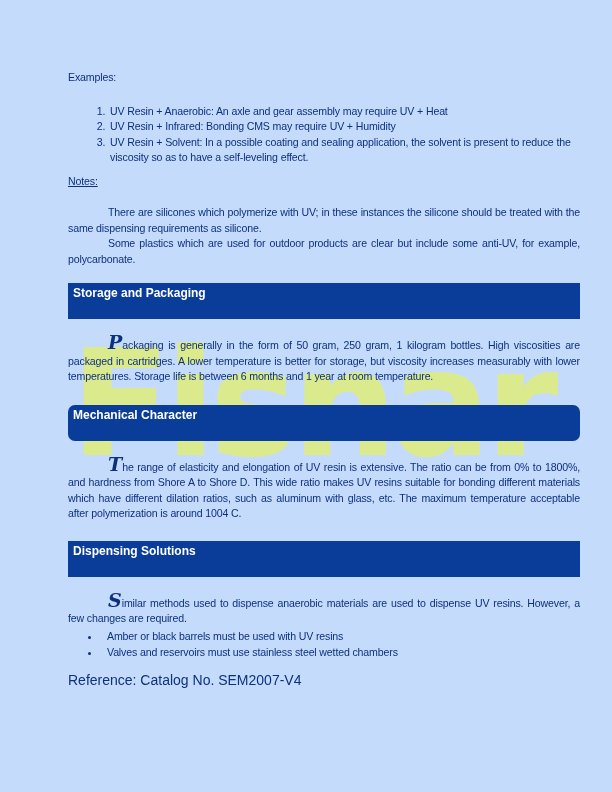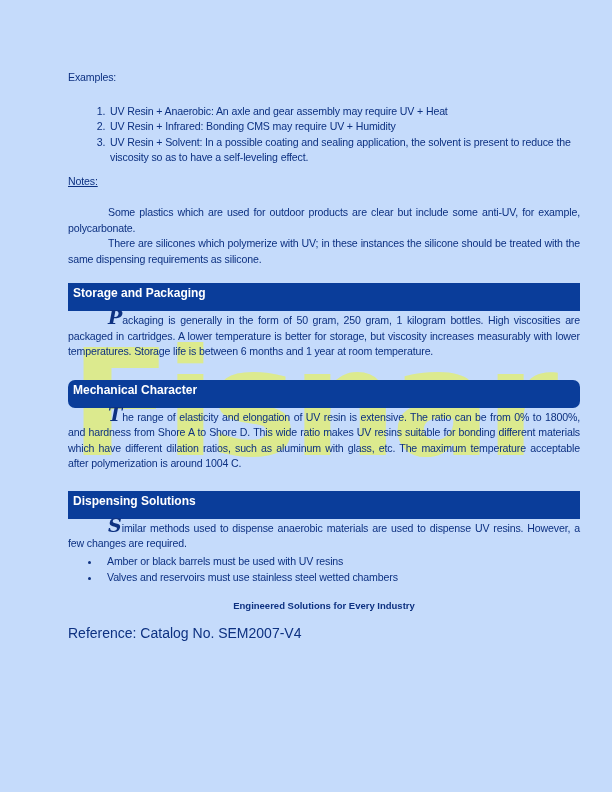--- a/index.html
+++ b/index.html
@@ -49,24 +49,24 @@
     text-align:justify;
     text-indent:40px;
   }
   .notes-block { margin-bottom:16px; }
   .section-bar {
     background:#0a3d9a;
     color:#ffffff;
     font-weight:bold;
     font-size:12px;
     letter-spacing:0;
-    height:28px;
+    height:36px;
     line-height:20px;
     padding-left:5px;
-    margin-bottom:1px;
+    margin-bottom:18px;
   }
   .section-para { margin-bottom:16px; }
   .script-initial {
     font-family:"DejaVu Serif", serif;
     font-style:italic;
     font-weight:bold;
     font-size:19px;
     line-height:11px;
     letter-spacing:0;
   }
@@ -104,39 +104,38 @@
 
     <ol class="examples-list">
       <li>UV Resin + Anaerobic: An axle and gear assembly may require UV + Heat</li>
       <li>UV Resin + Infrared: Bonding CMS may require UV + Humidity</li>
       <li>UV Resin + Solvent: In a possible coating and sealing application, the solvent is present to reduce the viscosity so as to have a self-leveling effect.</li>
     </ol>
 
     <div class="notes-heading">Notes:</div>
 
     <div class="notes-paragraphs notes-block">
+      <p>There are silicones which polymerize with UV; in these instances the silicone should be treated with the same dispensing requirements as silicone.</p>
       <p>Some plastics which are used for outdoor products are clear but include some anti-UV, for example, polycarbonate.</p>
-      <p>There are silicones which polymerize with UV; in these instances the silicone should be treated with the same dispensing requirements as silicone.</p>
     </div>
 
     <div class="section-bar">Storage and Packaging</div>
 
     <p class="section-para"><span class="script-initial">P</span><span>ackaging is generally in the form of 50 gram, 250 gram, 1 kilogram bottles. High viscosities are packaged in cartridges. A lower temperature is better for storage, but viscosity increases measurably with lower temperatures. Storage life is between 6 months and 1 year at room temperature.</span></p>
 
     <div class="section-bar bar-mechanical">Mechanical Character</div>
 
     <p class="section-para"><span class="script-initial">T</span><span>he range of elasticity and elongation of UV resin is extensive. The ratio can be from 0% to 1800%, and hardness from Shore A to Shore D. This wide ratio makes UV resins suitable for bonding different materials which have different dilation ratios, such as aluminum with glass, etc. The maximum temperature acceptable after polymerization is around 1004 C.</span></p>
 
     <div class="section-bar bar-dispensing">Dispensing Solutions</div>
 
     <p class="section-para para-dispensing"><span class="script-initial">S</span><span>imilar methods used to dispense anaerobic materials are used to dispense UV resins. However, a few changes are required.</span></p>
 
     <ul class="bullet-list">
       <li>Amber or black barrels must be used with UV resins</li>
       <li>Valves and reservoirs must use stainless steel wetted chambers</li>
     </ul>
 
-    <div class="footer-tagline">Engineered Solutions for Every Industry</div>
 
     <div class="footer-reference">Reference: Catalog No. SEM2007-V4</div>
 
   </div>
 </div>
 
 </body></html>

